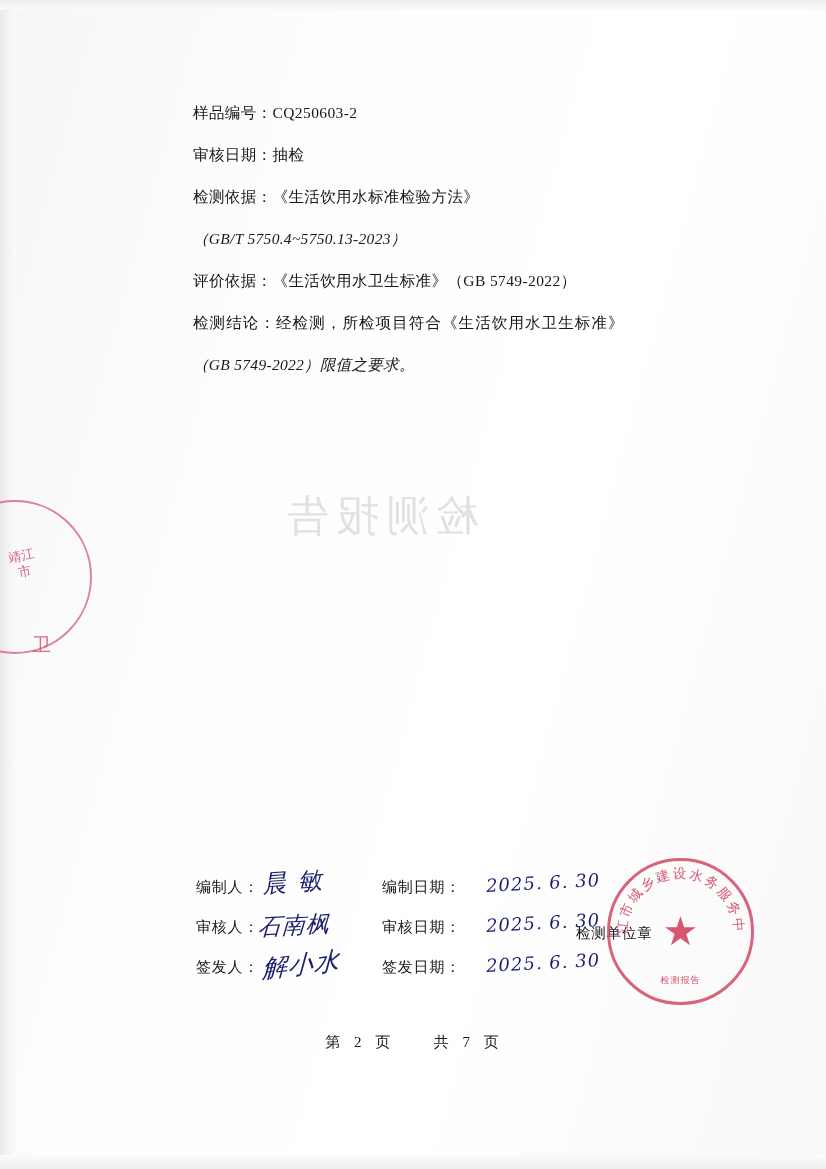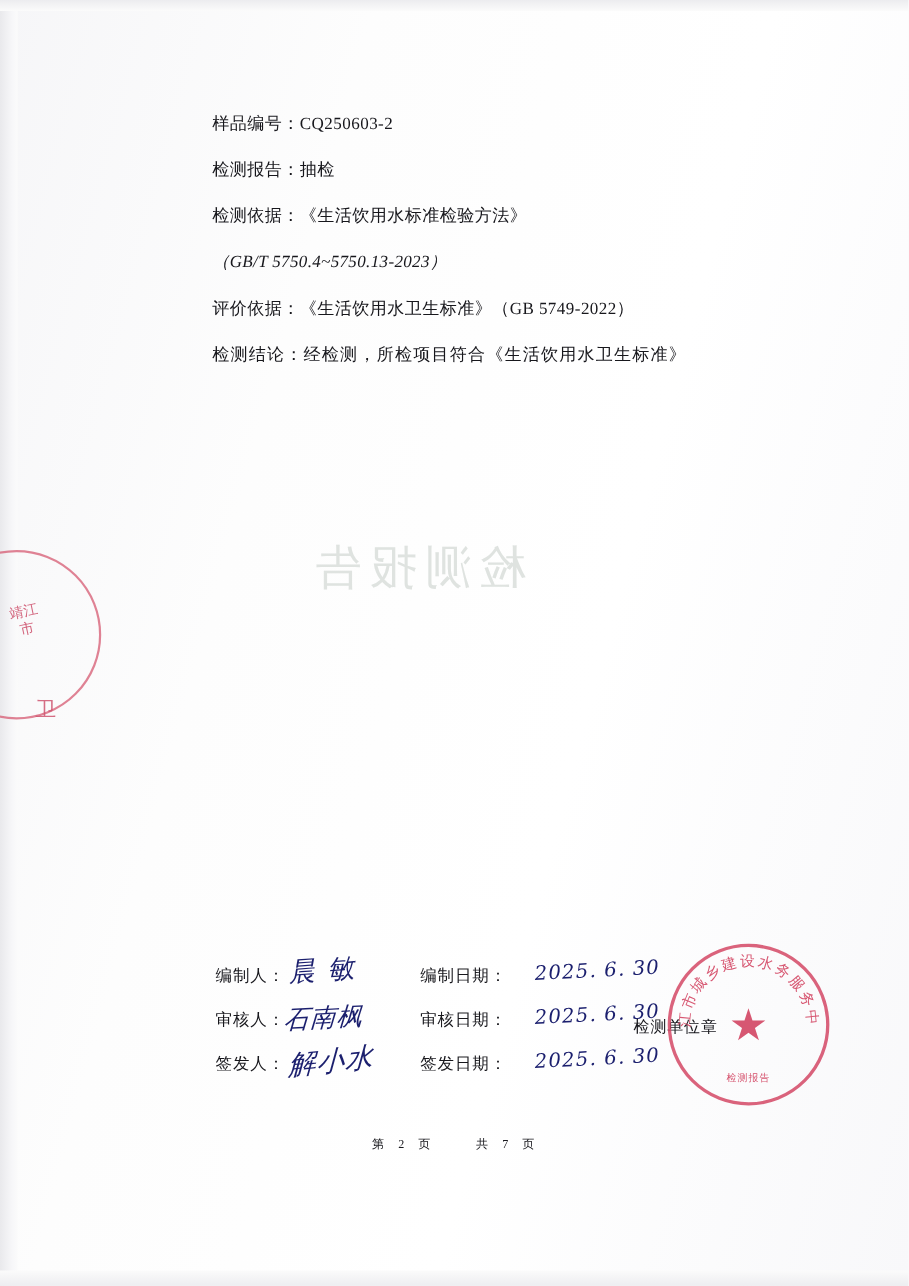--- a/index.html
+++ b/index.html
@@ -221,44 +221,45 @@
     opacity: 0.9;
   }
 
   
   .page-footer {
     position: absolute;
     left: 0;
     right: 0;
     top: 1033px;
     text-align: center;
-    font-size: 11px;
+    font-size: 15px;
     color: #17171c;
     letter-spacing: 2px;
   }
   .page-footer span {
     display: inline-block;
     margin: 0 3px;
   }
 </style>
 </head>
 <body>
 
 <div class="page">
   <div class="page-edge-left"></div>
   <div class="page-edge-top"></div>
   <div class="page-edge-bottom"></div>
 
   <div class="doc-body">
     <div class="doc-line">样品编号：CQ250603-2</div>
-    <div class="doc-line">检测报告：抽检</div>
+    <div class="doc-line">审核日期：抽检</div>
     <div class="doc-line">检测依据：《生活饮用水标准检验方法》</div>
     <div class="doc-line indent">（GB/T 5750.4~5750.13-2023）</div>
     <div class="doc-line">评价依据：《生活饮用水卫生标准》（GB 5749-2022）</div>
     <div class="doc-line concl">检测结论：经检测，所检项目符合《生活饮用水卫生标准》</div>
+    <div class="doc-line indent">（GB 5749-2022）限值之要求。</div>
   </div>
 
   <div class="watermark">检测报告</div>
 
   <div class="stamp-left"></div>
   <div class="stamp-left-text">靖江市</div>
   <div class="stamp-left-glyph">卫</div>
 
   <div class="sig-block">
     <div class="sig-row">

